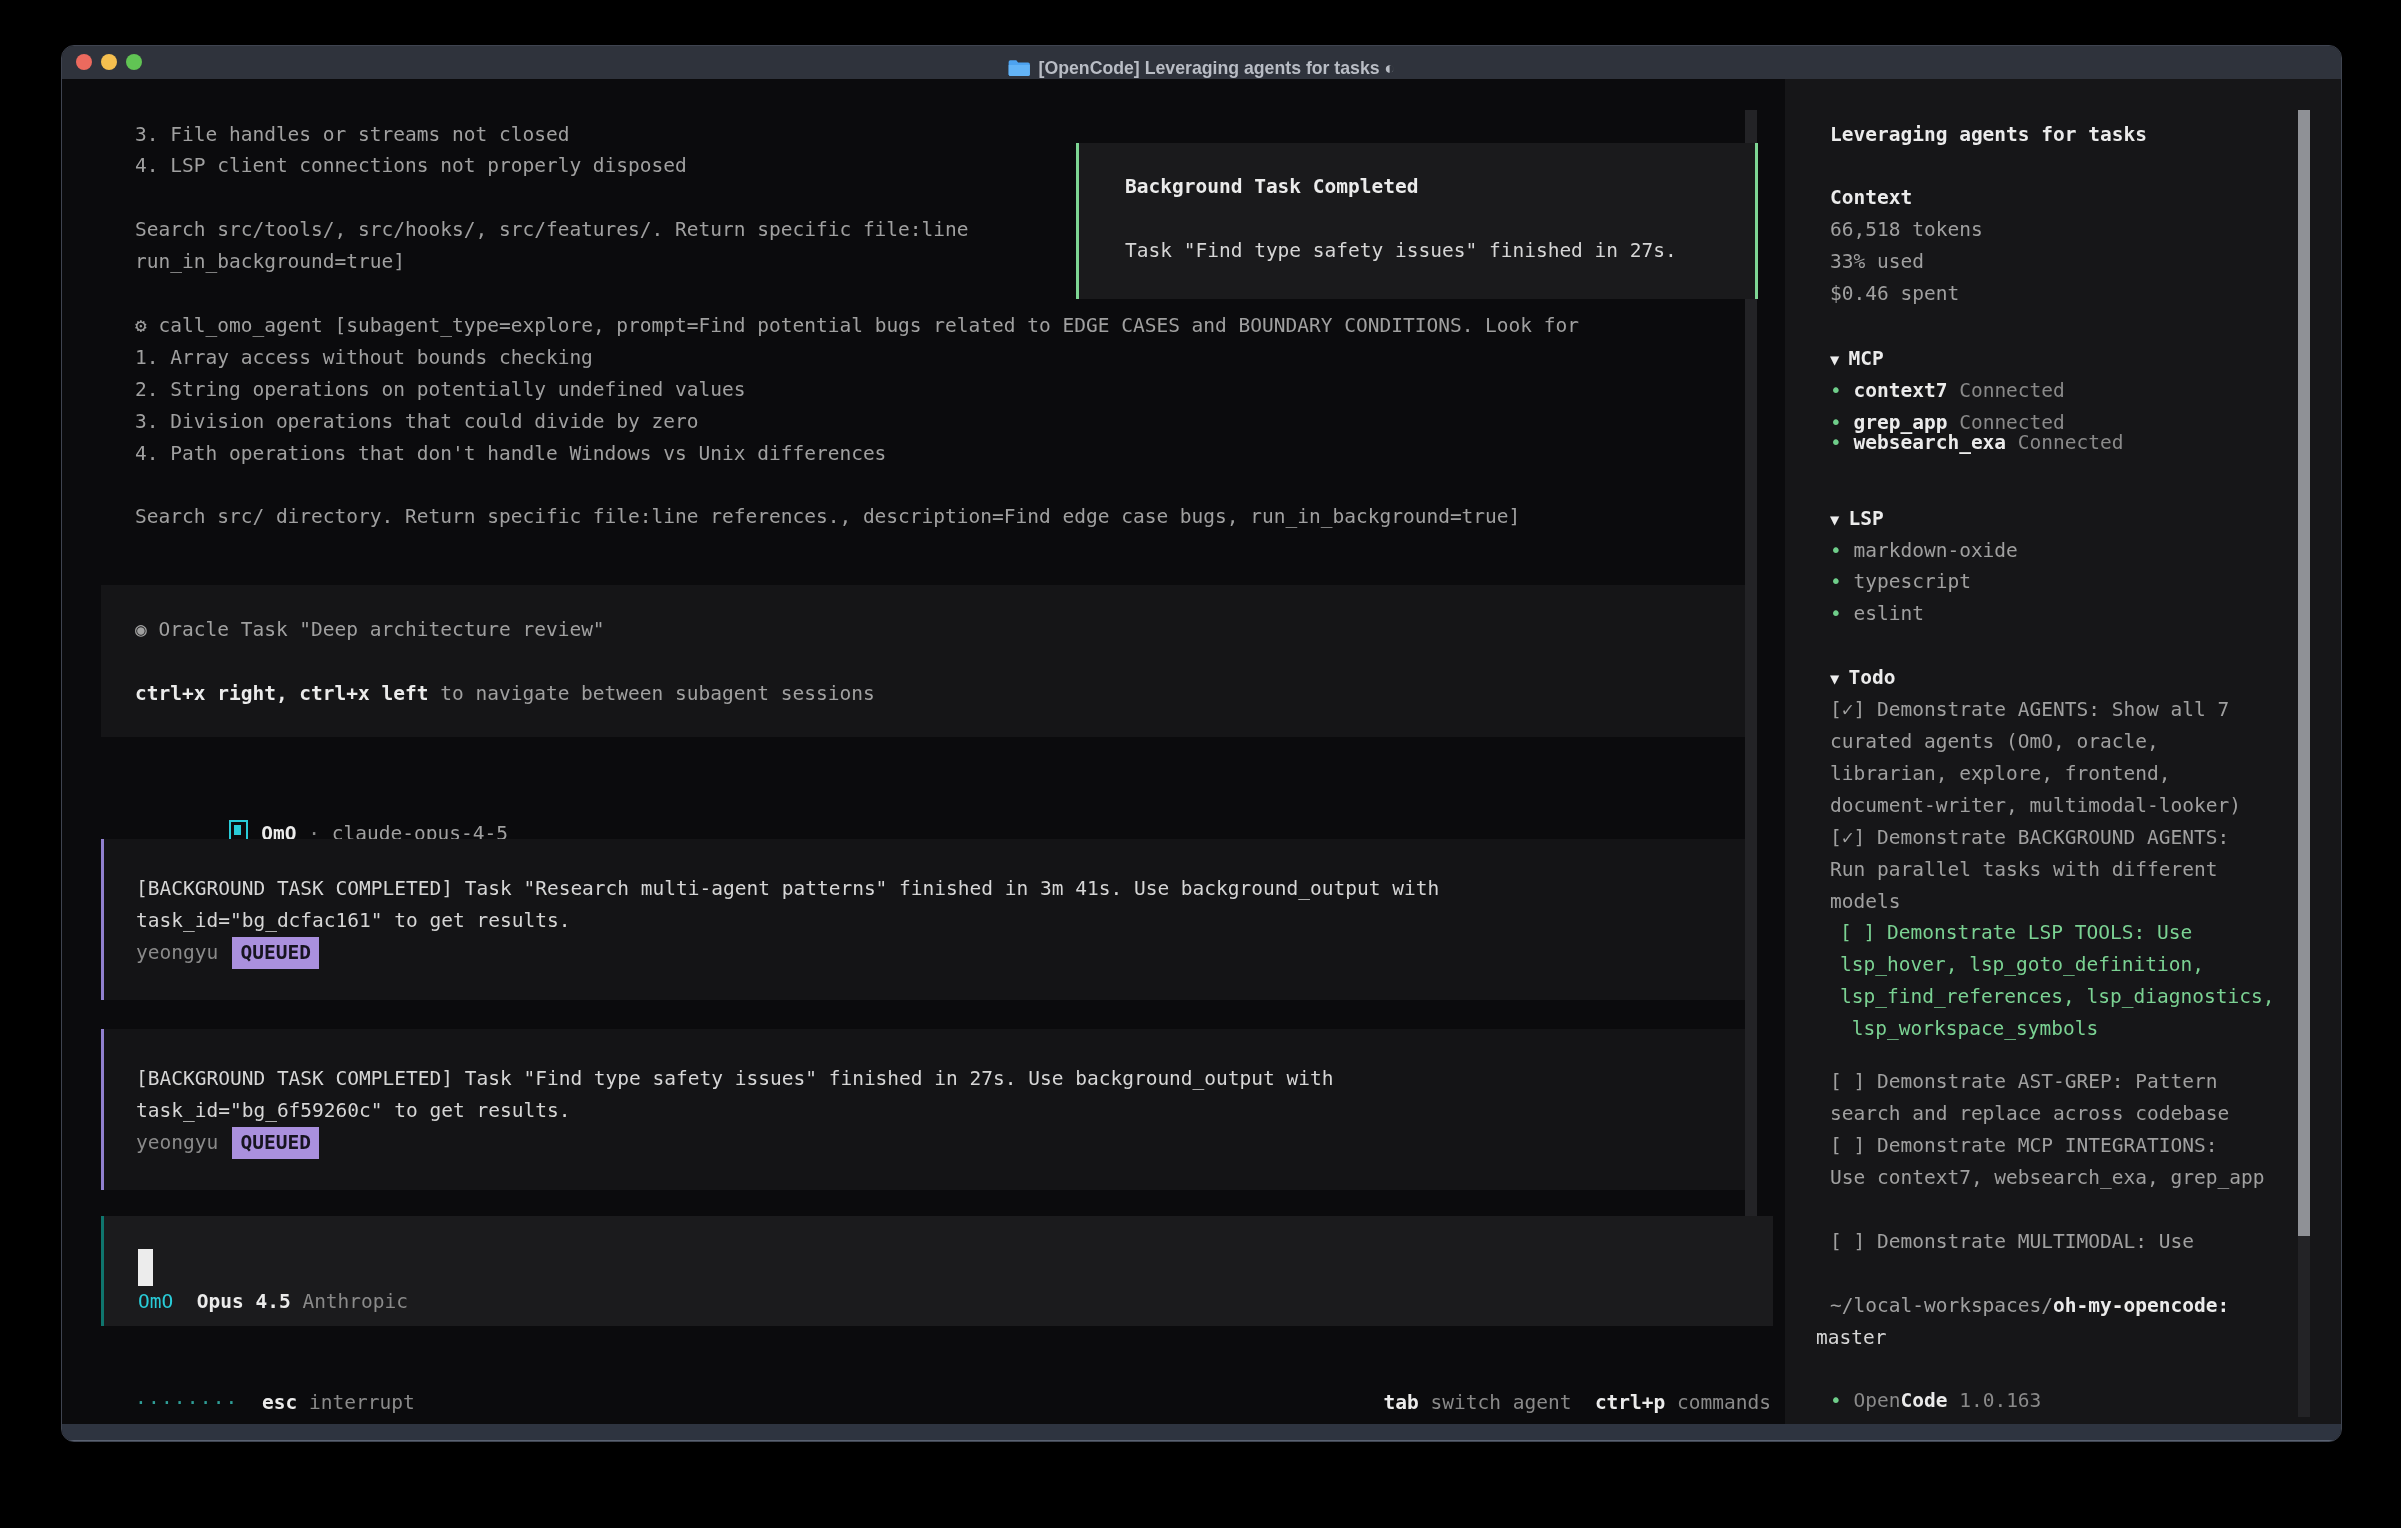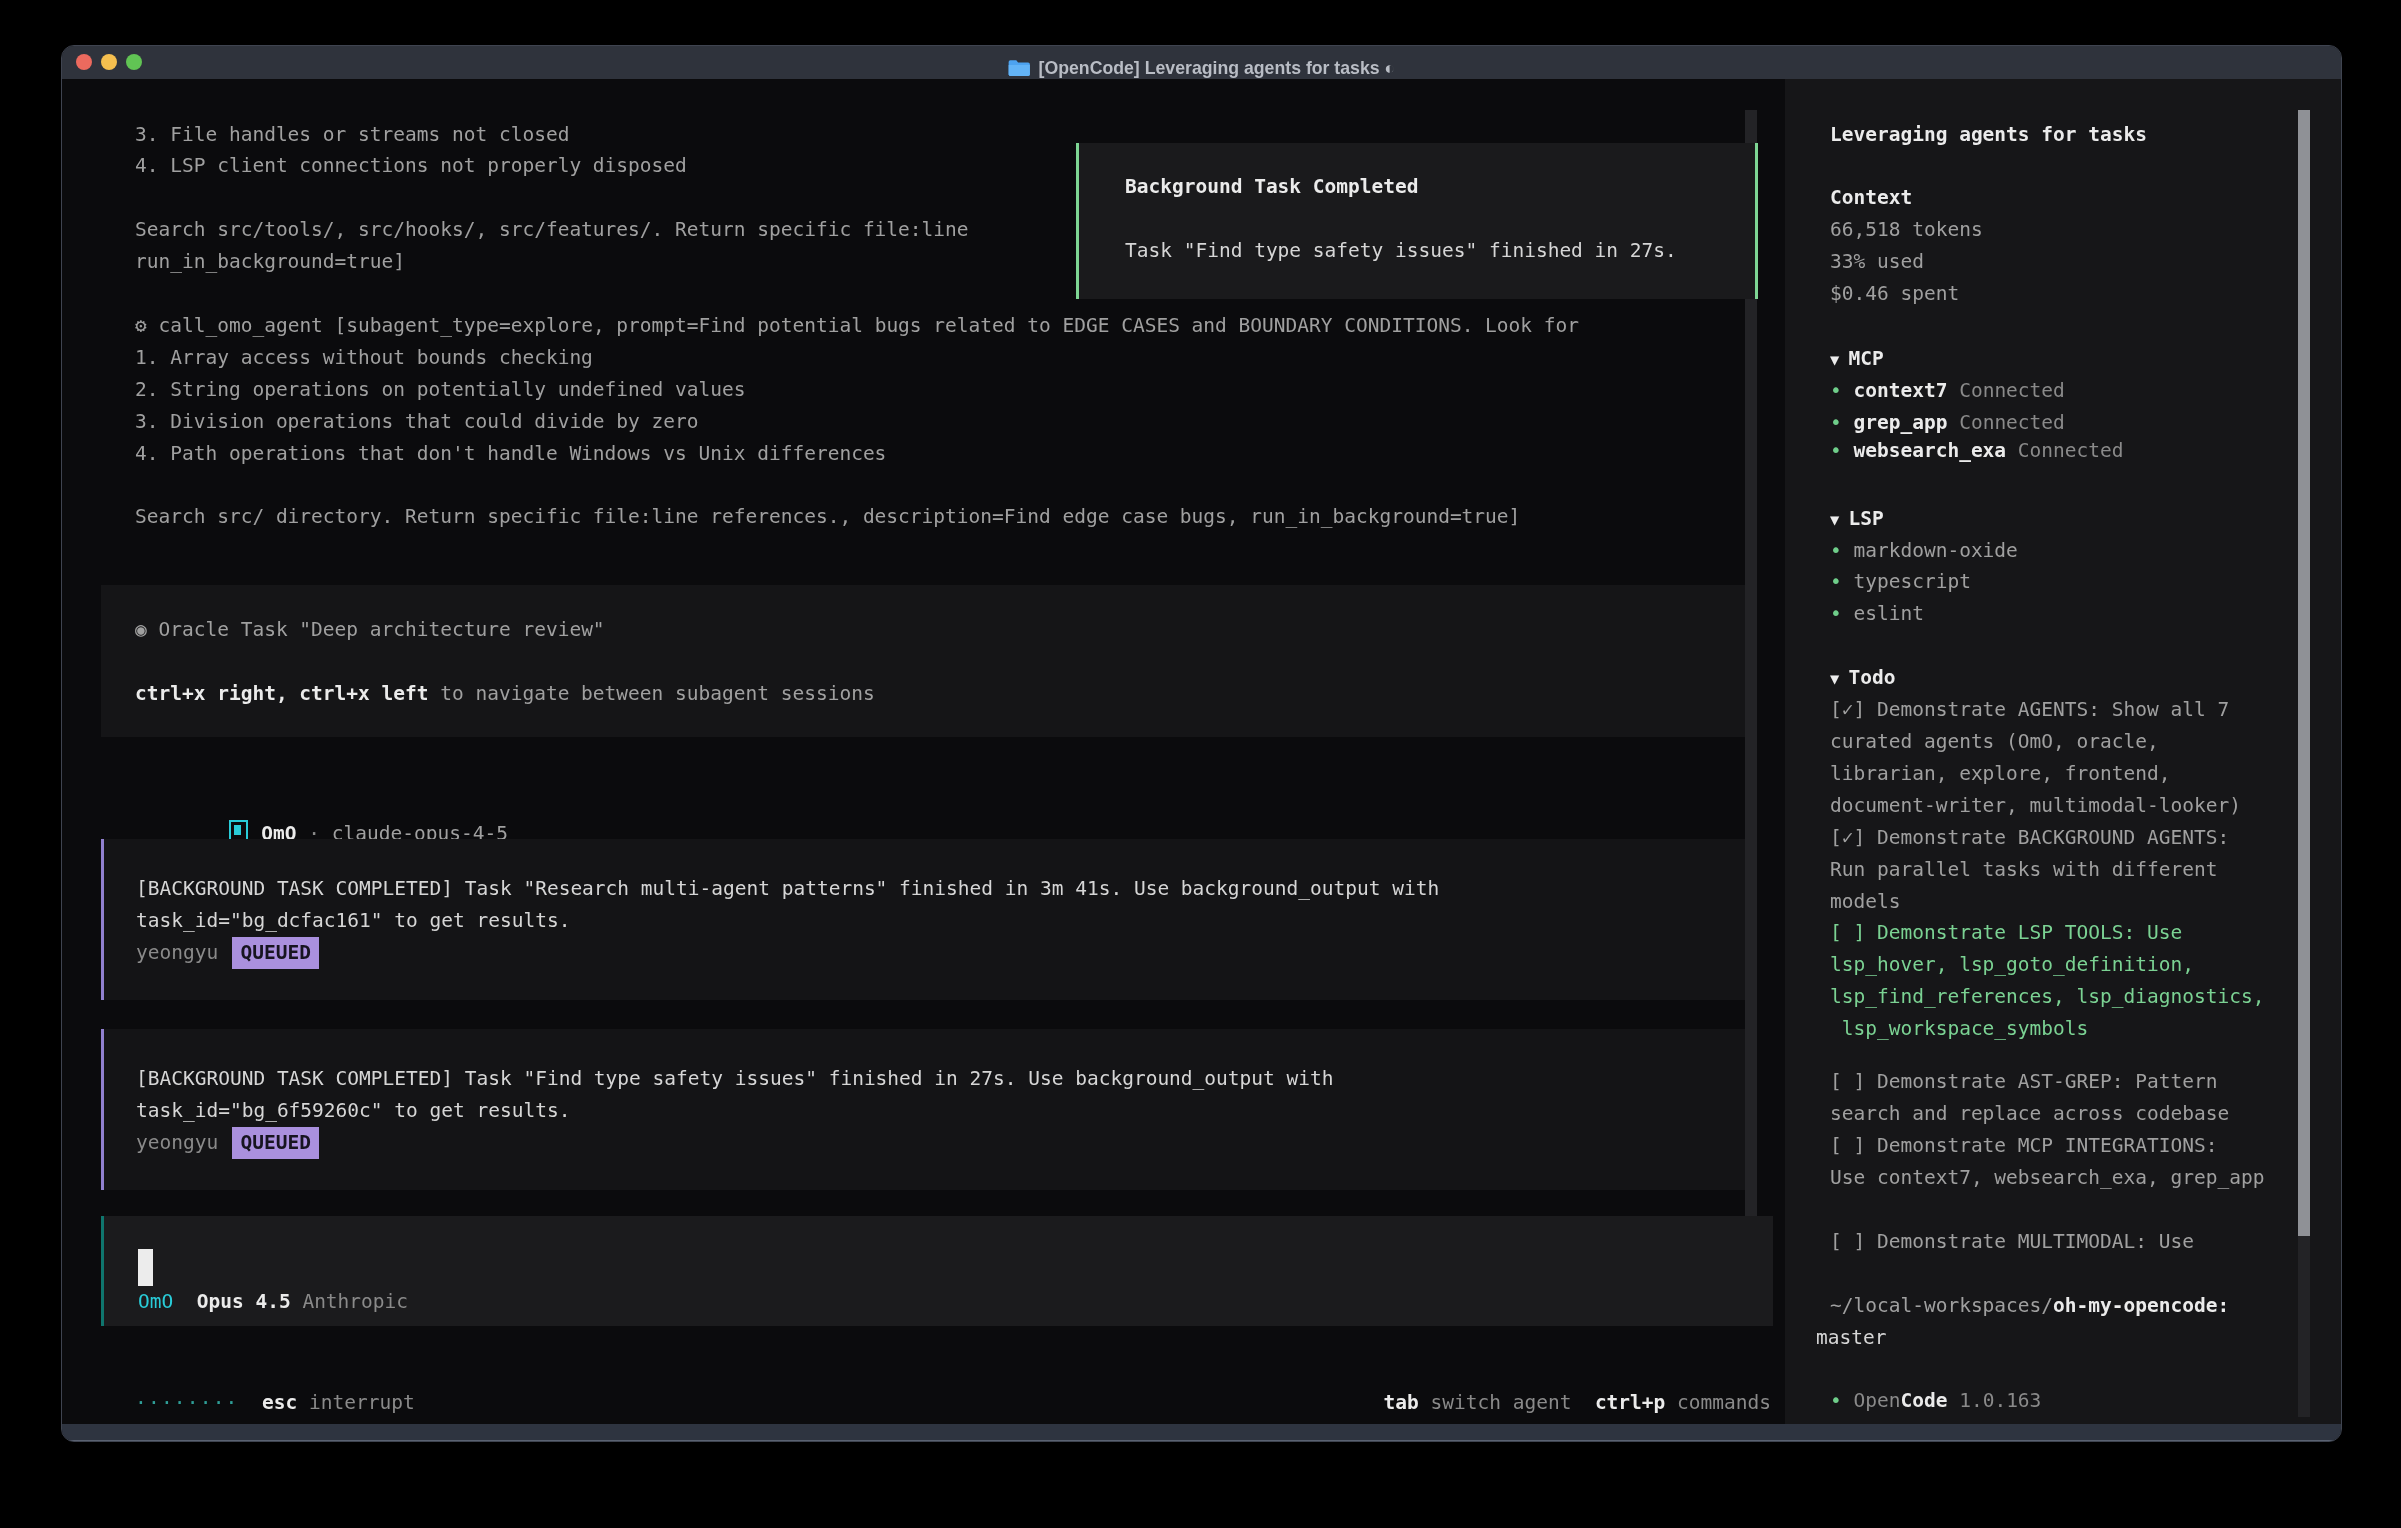--- a/index.html
+++ b/index.html
@@ -17,21 +17,21 @@
   .title{display:flex;align-items:center;gap:8.3px;
          font:700 17.7px/21px "Liberation Sans",sans-serif;color:#b9bdc5;}
   .term{position:absolute;left:0;top:32.5px;width:2279px;height:1348px;background:#0b0b0d;}
   .bottombar{position:absolute;left:0;bottom:0;width:100%;height:17px;background:#2e3440;
              border-bottom:1.8px solid #5a6272;box-sizing:border-box;}
   .line{position:absolute;white-space:pre;font:400 19.5px/32px "DejaVu Sans Mono",monospace;
         color:#a0a0a0;}
   .b{font-weight:700;color:#ebebeb;}
   .wh{color:#d6d6d6;}
   .dim{color:#8a8a8a;}
-  .grn{color:#7bd293;}
+  .grn{color:#7bd293;margin-left:10px;}
   .cyan{color:#29ccd8;}
   .box{position:absolute;background:#151517;}
   .msgbox{position:absolute;background:#141416;border-left:3px solid #9180cf;box-sizing:border-box;}
   .badge{display:inline-block;margin-left:14px;padding:0 8.3px;background:#aa90de;color:#171420;
          font-weight:700;}
   .notif{position:absolute;left:1014px;top:64px;width:682px;height:156px;background:#1a1a1c;
          border-left:3px solid #7ed694;border-right:3.5px solid #7ed694;box-sizing:border-box;z-index:5;}
   .inputbox{position:absolute;left:39px;top:1137px;width:1672px;height:110px;background:#1b1b1d;
             border-left:3px solid #0f766e;box-sizing:border-box;}
   .cursor{position:absolute;left:34px;top:33px;width:14.8px;height:37px;background:#ececec;}
@@ -119,21 +119,21 @@
         <div class="line b" style="left:45px;top:40px">Leveraging agents for tasks</div>
 
         <div class="line b" style="left:45px;top:103px">Context</div>
         <div class="line" style="left:45px;top:135px">66,518 tokens</div>
         <div class="line" style="left:45px;top:167px">33% used</div>
         <div class="line" style="left:45px;top:199px">$0.46 spent</div>
 
         <div class="line" style="left:45px;top:264px"><span class="tri">▼ </span><span class="b">MCP</span></div>
         <div class="line" style="left:45px;top:296px"><span class="bullet">• </span><span class="b">context7</span><span> </span><span class="dim">Connected</span></div>
         <div class="line" style="left:45px;top:328px"><span class="bullet">• </span><span class="b">grep_app</span><span> </span><span class="dim">Connected</span></div>
-        <div class="line" style="left:45px;top:356px"><span class="bullet">• </span><span class="b">websearch_exa</span><span> </span><span class="dim">Connected</span></div>
+        <div class="line" style="left:45px;top:348px"><span class="bullet">• </span><span class="b">websearch_exa</span><span> </span><span class="dim">Connected</span></div>
 
         <div class="line" style="left:45px;top:424px"><span class="tri">▼ </span><span class="b">LSP</span></div>
         <div class="line" style="left:45px;top:456px"><span class="bullet">• </span><span>markdown-oxide</span></div>
         <div class="line" style="left:45px;top:487px"><span class="bullet">• </span><span>typescript</span></div>
         <div class="line" style="left:45px;top:519px"><span class="bullet">• </span><span>eslint</span></div>
 
         <div class="line" style="left:45px;top:583px"><span class="tri">▼ </span><span class="b">Todo</span></div>
         <div class="line" style="left:45px;top:615px">[✓] Demonstrate AGENTS: Show all 7</div>
         <div class="line" style="left:45px;top:647px">curated agents (OmO, oracle,</div>
         <div class="line" style="left:45px;top:679px">librarian, explore, frontend,</div>

